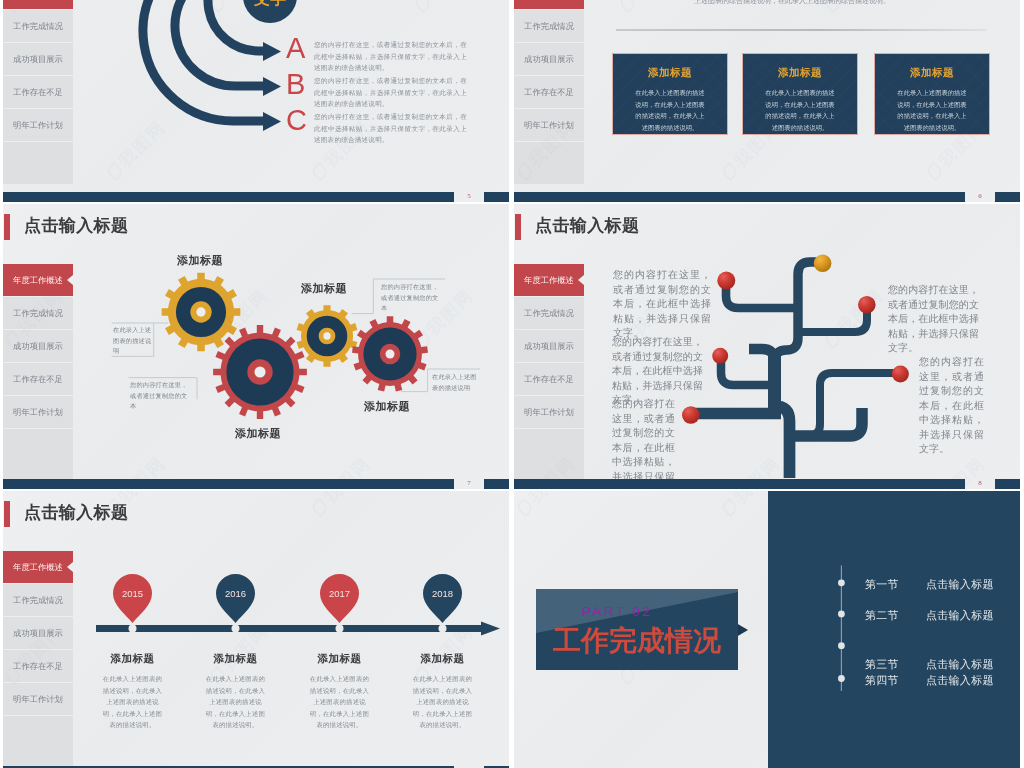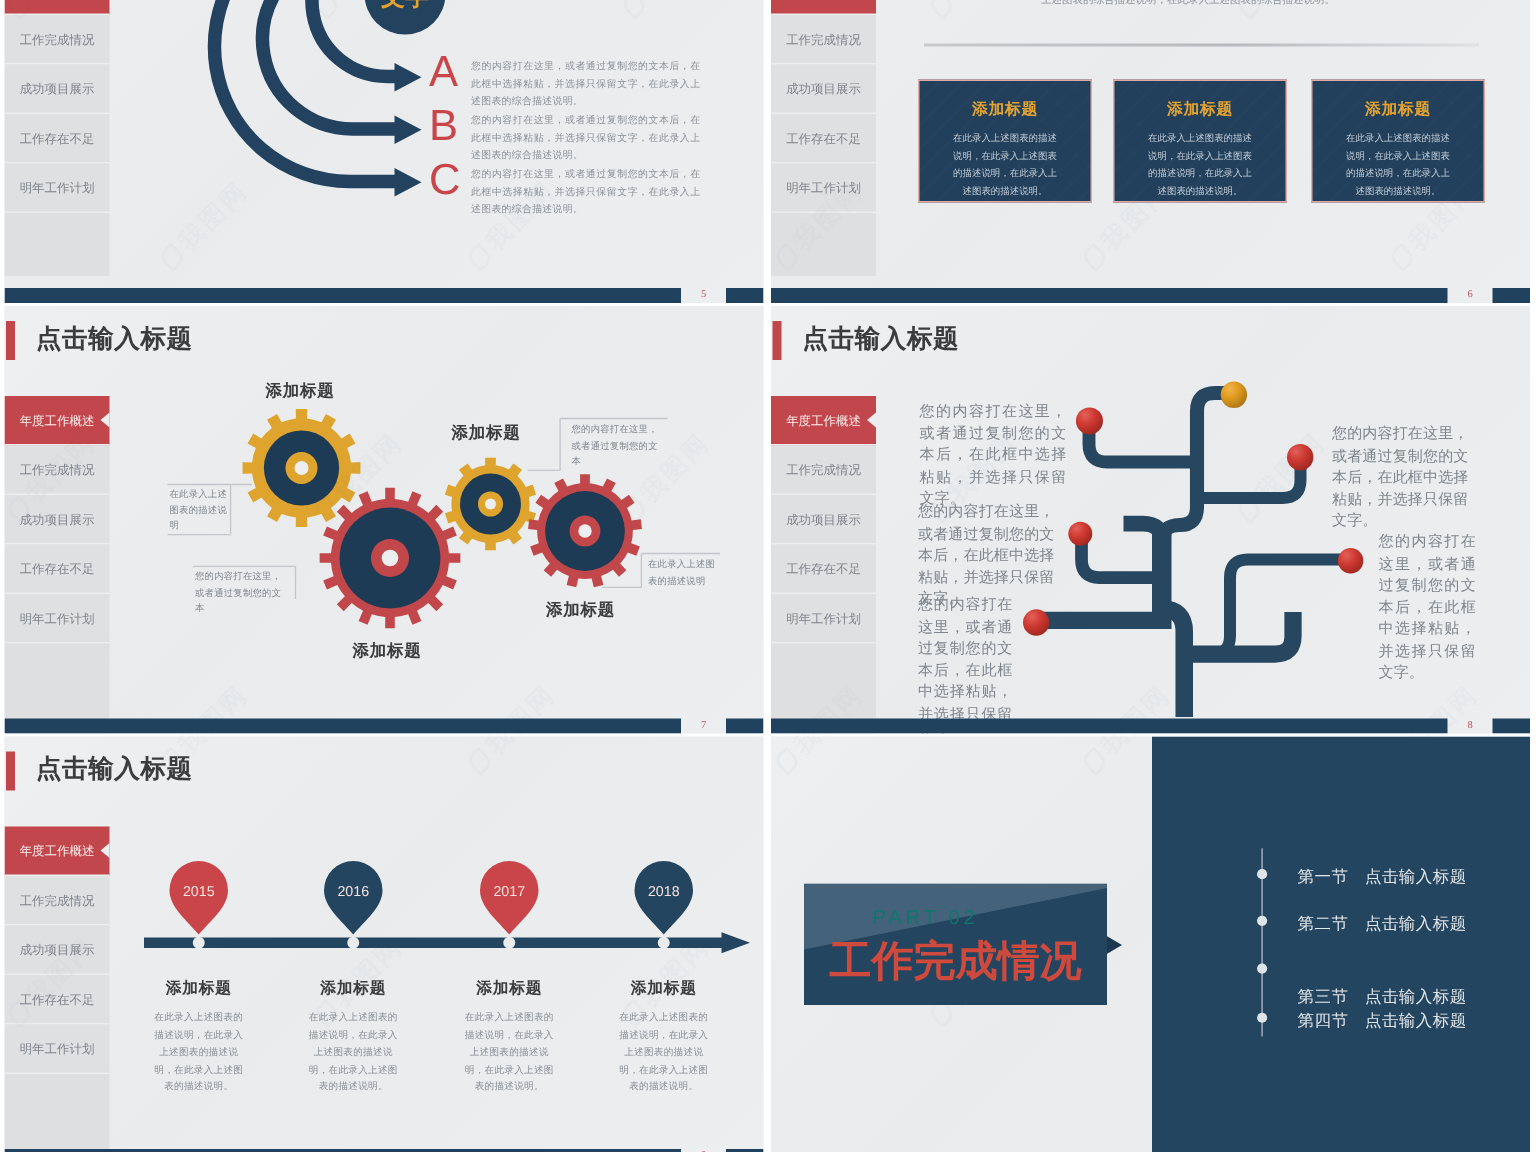--- a/index.html
+++ b/index.html
@@ -52,21 +52,21 @@
 
   
   .tnote{font-size:10px;color:#7f858c;line-height:1.45;text-align:justify;letter-spacing:.1px}
   .mstone{position:absolute;top:161px;width:93px;text-align:center}
   .mtitle{font-size:10.5px;font-weight:bold;color:#3c3c3e;letter-spacing:.5px}
   .mtext{margin-top:7px;font-size:6.4px;color:#878d94;line-height:1.8;letter-spacing:.2px;padding:0 15px}
 
   
   .agitem{position:absolute;left:351px;white-space:nowrap;color:#e2e7ea;font-size:11px;
     font-family:"Liberation Serif",serif;letter-spacing:.3px}
-  .agidx{margin-right:8px}
+  .agidx{margin-right:24px}
   
   #watermark{position:absolute;left:0;top:0;width:1024px;height:768px;pointer-events:none;
     opacity:.022;overflow:hidden;z-index:40}
   #watermark .wmcell{position:absolute;transform:rotate(-45deg);transform-origin:left top;
     white-space:nowrap;color:#3d5a73;font-size:17px;font-weight:bold;letter-spacing:2px}
 </style>
 </head>
 <body>
 
 <div id="stage">
@@ -370,21 +370,21 @@
           <clipPath id="bannerClip">
               <rect x="0" y="0" width="202" height="81"></rect>
             </clipPath>
         </defs>
         <path d="M195,31 L212,41 L195,51 Z" fill="#1c3850"></path>
         <rect x="0" y="0" width="202" height="81" fill="#24455f"></rect>
         <path d="M0,0 L202,0 L202,3 L0,44 Z" fill="#5f7b91" opacity="0.55" clip-path="url(#bannerClip)"></path>
       </svg>
 
       <div style="position:absolute;left:22px;top:114px;width:162px;text-align:center;
-                  color:#0f766e;font-size:13.5px;letter-spacing:2.5px;line-height:1">PART 02</div>
+                  color:#a21caf;font-size:13.5px;letter-spacing:2.5px;line-height:1">PART 02</div>
       <div style="position:absolute;left:22px;top:136px;width:202px;text-align:center;
                   color:#cf4a3c;font-size:28px;font-weight:bold;letter-spacing:0;line-height:1">工作完成情况</div>
 
       <svg width="14" height="136" viewBox="0 0 14 136" style="position:absolute;left:321px;top:70px">
         <line x1="6.4" y1="4.5" x2="6.4" y2="130" stroke="#8a9aa8" stroke-width="1.2"></line>
         <circle cx="6.4" cy="21.8" r="3.4" fill="#dfe4e8"></circle>
         <circle cx="6.4" cy="52.9" r="3.4" fill="#dfe4e8"></circle>
         <circle cx="6.4" cy="84.7" r="3.4" fill="#dfe4e8"></circle>
         <circle cx="6.4" cy="117.5" r="3.4" fill="#dfe4e8"></circle>
       </svg>

